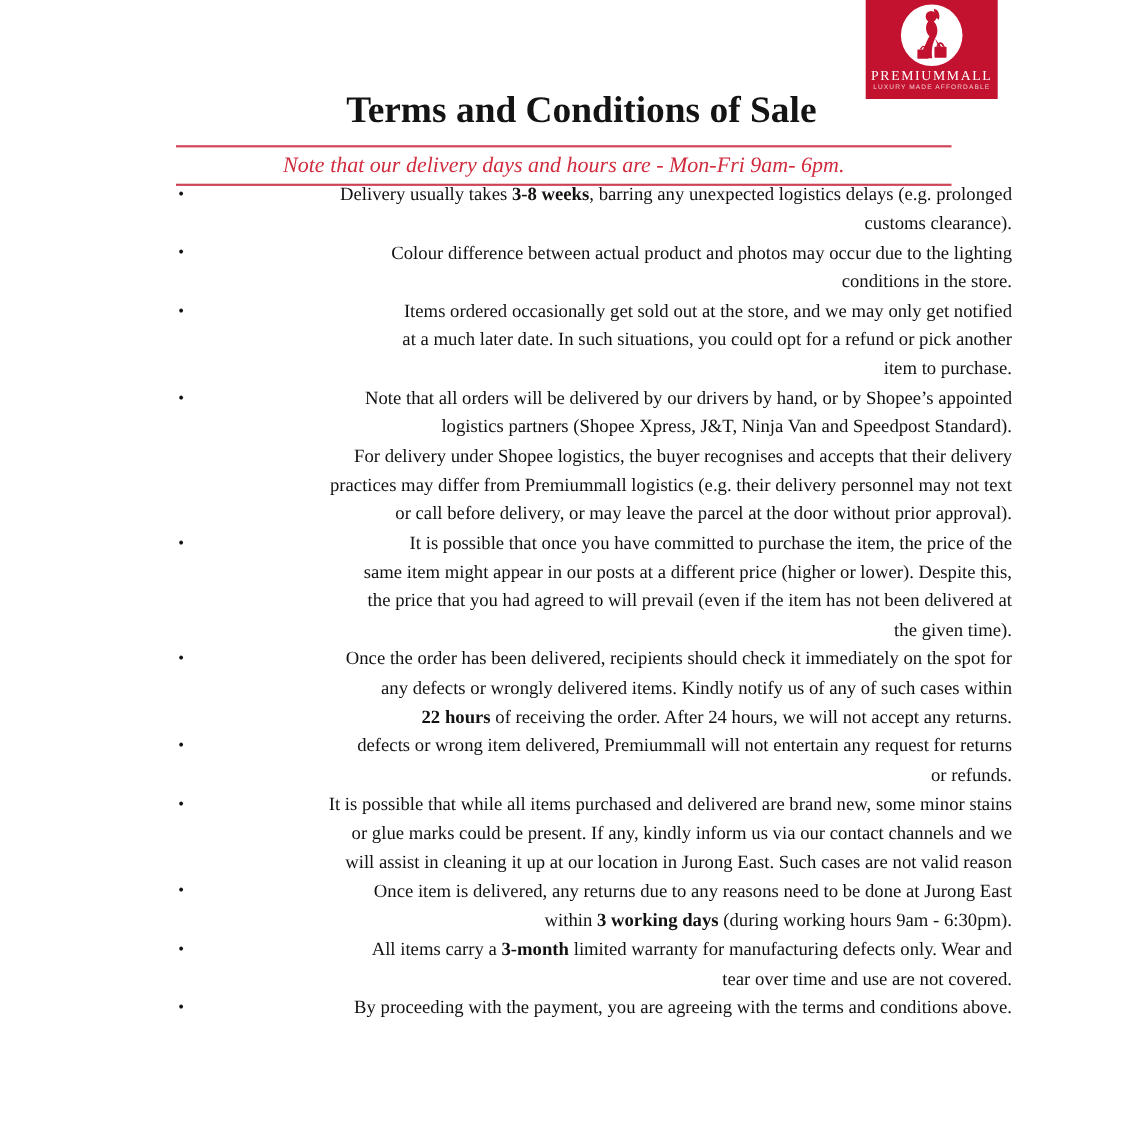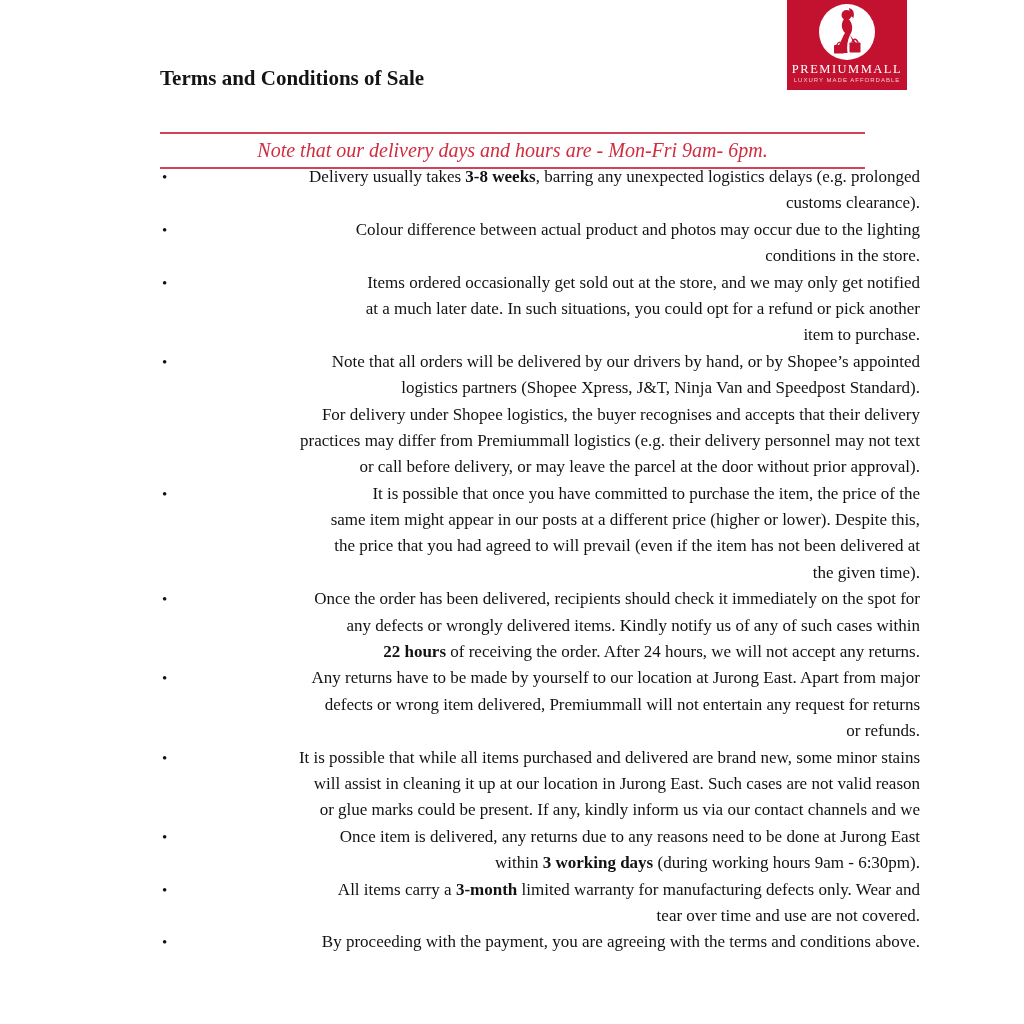--- a/index.html
+++ b/index.html
@@ -27,23 +27,23 @@
     color:#ffffff;font-size:12.5px;letter-spacing:1.5px;
     font-family:"Liberation Serif", serif;
   }
   .logo-tagline{
     position:absolute;left:0;top:77px;width:120px;
     color:#f2c9ce;font-size:6px;letter-spacing:1px;
     font-family:"Liberation Sans", sans-serif;
   }
   
   .title{
-    position:absolute;left:160px;top:66px;width:705px;margin:0;
-    text-align:left;
-    font-size:21px;font-weight:bold;color:#141414;
+    position:absolute;left:160px;top:66px;width:705px;margin:16px;
+    text-align:center;
+    font-size:34px;font-weight:bold;color:#141414;
     font-family:"Liberation Serif", serif;
   }
   
   .note-band{
     position:absolute;left:160px;top:132px;width:705px;height:33px;
     border-top:2px solid var(--line-red,#cf4456);
     border-bottom:2px solid var(--line-red,#cf4456);
     display:flex;align-items:center;justify-content:center;
   }
   .note-text{
@@ -144,31 +144,30 @@
         <span class="dot">•</span>
         <div>
           <div class="line"><span>Once the order has been delivered, recipients should check it immediately on the spot for</span></div>
           <div class="line"><span>any defects or wrongly delivered items. Kindly notify us of any of such cases within</span></div>
           <div class="line"><span class="b">22 hours</span><span> of receiving the order. After 24 hours, we will not accept any returns.</span></div>
         </div>
       </div>
       <div class="bullet-item">
         <span class="dot">•</span>
         <div>
-          <div class="line"><span>Any returns have to be made by yourself to our location at Jurong East. Apart from major</span></div>
           <div class="line"><span>defects or wrong item delivered, Premiummall will not entertain any request for returns</span></div>
           <div class="line"><span>or refunds.</span></div>
         </div>
       </div>
       <div class="bullet-item">
         <span class="dot">•</span>
         <div>
           <div class="line"><span>It is possible that while all items purchased and delivered are brand new, some minor stains</span></div>
+          <div class="line"><span>or glue marks could be present. If any, kindly inform us via our contact channels and we</span></div>
           <div class="line"><span>will assist in cleaning it up at our location in Jurong East. Such cases are not valid reason</span></div>
-          <div class="line"><span>or glue marks could be present. If any, kindly inform us via our contact channels and we</span></div>
         </div>
       </div>
       <div class="bullet-item">
         <span class="dot">•</span>
         <div>
           <div class="line"><span>Once item is delivered, any returns due to any reasons need to be done at Jurong East</span></div>
           <div class="line"><span>within </span><span class="b">3 working days</span><span> (during working hours 9am - 6:30pm).</span></div>
         </div>
       </div>
       <div class="bullet-item">

